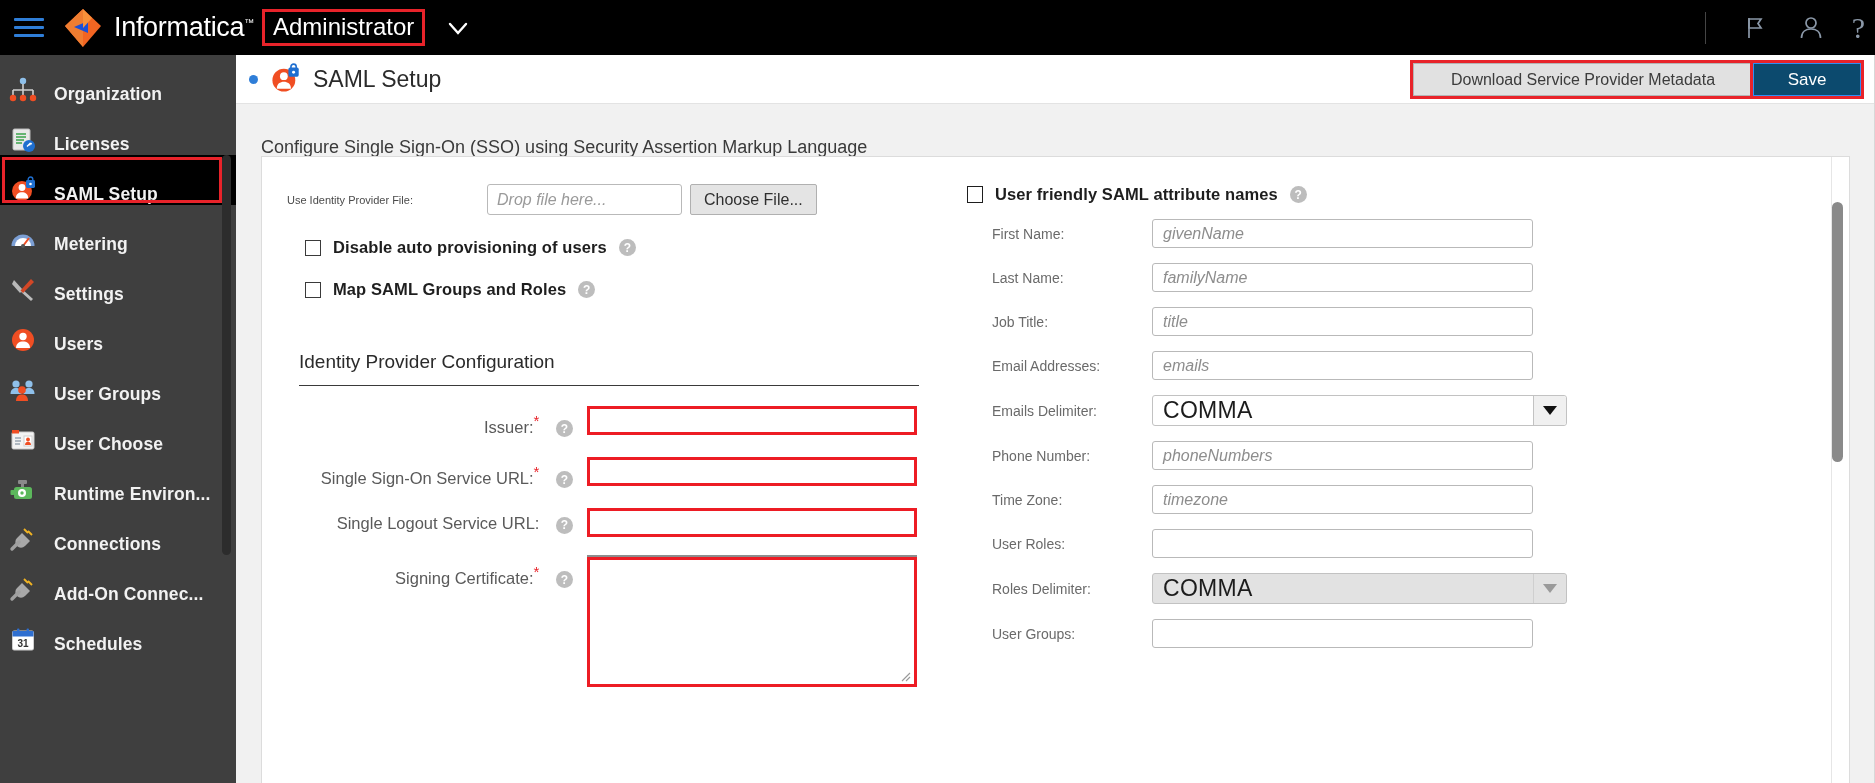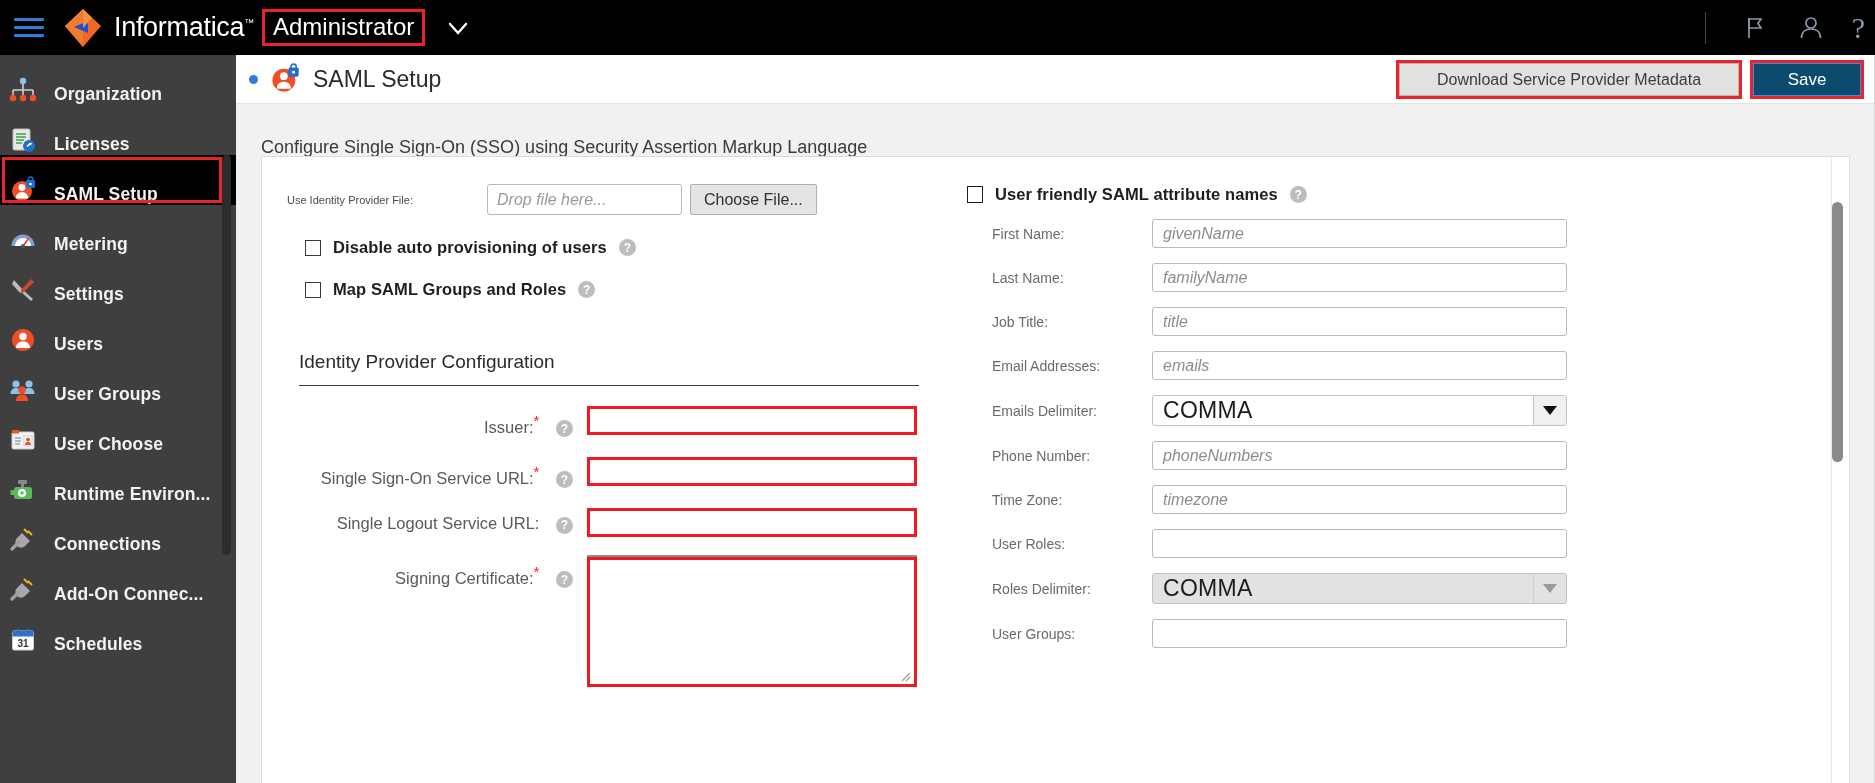--- a/index.html
+++ b/index.html
@@ -84,21 +84,21 @@
   }
   .page-head {
     position: absolute; top:0; left:0; right:0; height: 49px;
     background: #ffffff; display:flex; align-items:center;
     border-bottom: 1px solid #e3e3e3;
   }
   .dot-blue { width:9px; height:9px; border-radius:50%; background:#2f7ed8; margin-left:13px; margin-right:11px; }
   .head-icon { width: 32px; height: 32px; margin-right: 12px; }
   .page-title { font-size: 23px; color: #2b2b2b; }
 
-  .head-actions { position:absolute; right: 14px; top: 8px; display:flex; gap: 14px; align-items:center; }
+  .head-actions { position:absolute; right: 14px; top: 8px; display:flex; align-items:center; }
   .btn-dl {
     width: 340px; height: 33px; background:#e1e1e1; border:1px solid #b5b5b5;
     color:#3c3c3c; font-size:16px; display:flex; align-items:center; justify-content:center;
     cursor:pointer; outline: 3px solid #e8232a; outline-offset: 0px;
   }
   .btn-save {
     width: 108px; height: 33px; background:#0c4a6e; border:1px solid #2f8ef4;
     color:#ffffff; font-size:17px; display:flex; align-items:center; justify-content:center;
     cursor:pointer; outline: 3px solid #e8232a; outline-offset: 0px;
   }
@@ -161,21 +161,21 @@
     content:""; position:absolute; left:-3px; right:-3px; top:-5px; height:2px; background:#8d8d8d;
   }
   .resize-grip { position:absolute; right:3px; bottom:2px; width:14px; height:14px; }
 
   
   .rcheck { display:flex; align-items:center; margin-top: 28px; margin-left: 5px; }
   .rcheck .cbox { width:17px; height:17px; border:1.6px solid #1e1e1e; }
   .rrow { display:flex; align-items:center; margin-top: 15px; }
   .rrow .rlbl { width: 190px; font-size:14px; color:#6a6a6a; padding-left: 30px; }
   .rinput {
-    width: 415px; height: 29px; border:1px solid #b9b9b9; border-radius:3px;
+    width: 381px; height: 29px; border:1px solid #b9b9b9; border-radius:3px;
     font-size:16px; color:#8d8d8d; font-style:italic; padding-left:10px;
     display:flex; align-items:center; background:#fff;
   }
   .rselect {
     width: 415px; height: 31px; border:1px solid #c2c2c2; border-radius:3px;
     display:flex; align-items:center; background:#fff; position:relative;
   }
   .rselect .sv { font-size:23px; color:#1c1c1c; padding-left:10px; letter-spacing:.3px; }
   .rselect .arrow {
     position:absolute; right:0; top:0; bottom:0; width:33px; background:#f0f0f0;

